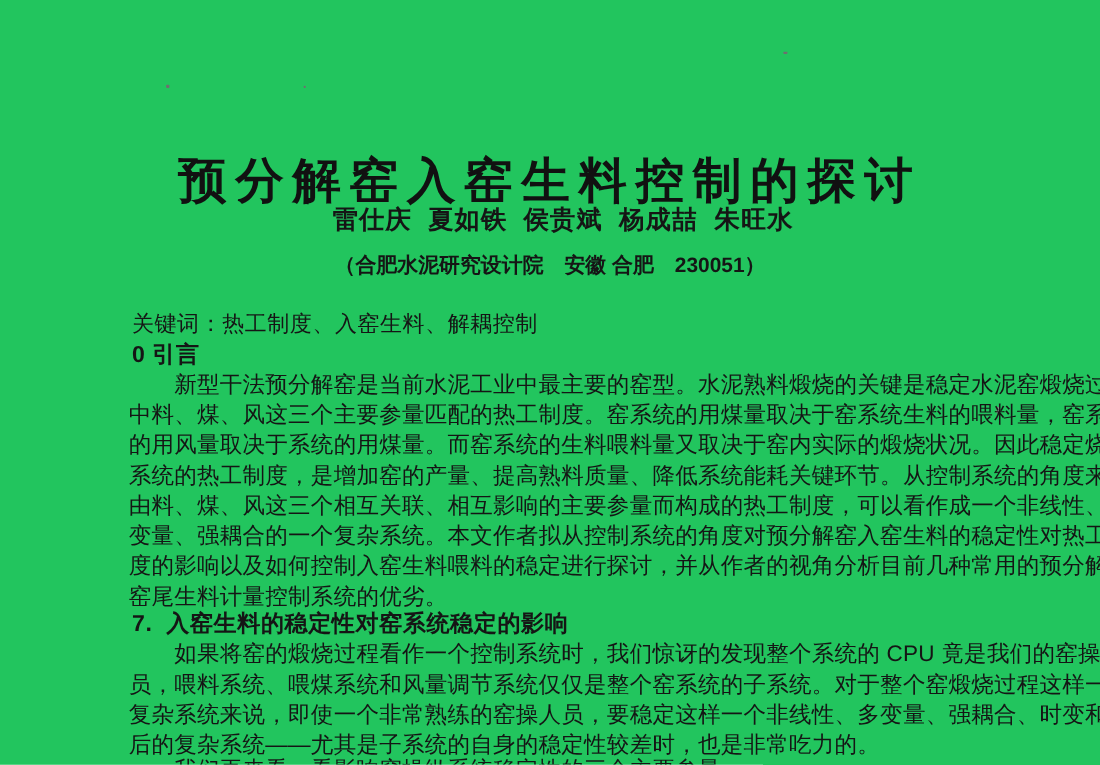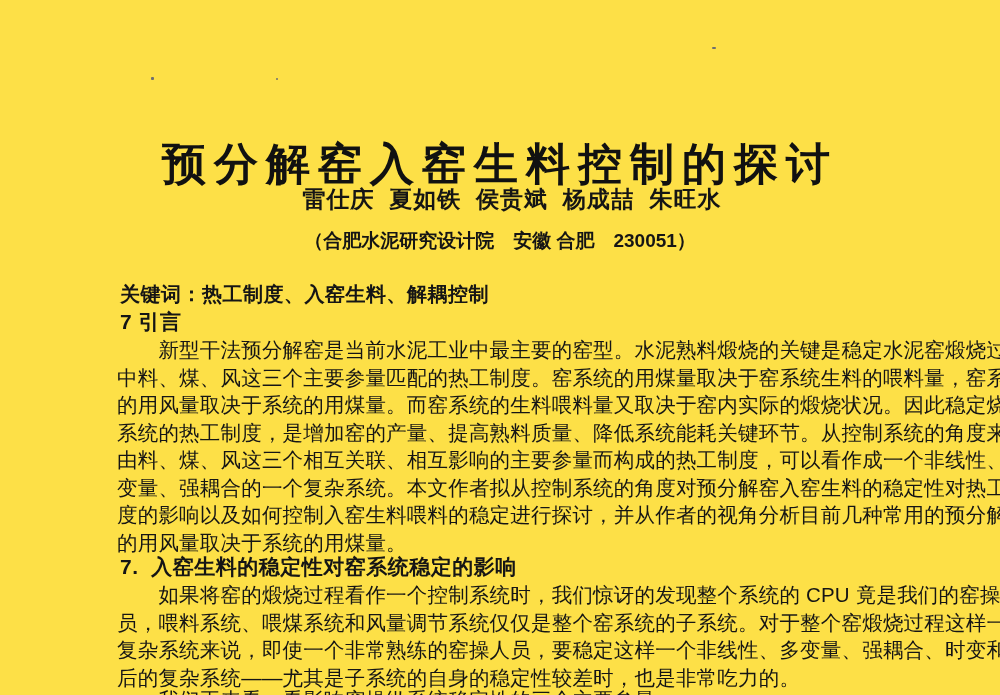--- a/index.html
+++ b/index.html
@@ -4,21 +4,21 @@
 <style>
   html, body { margin: 0; padding: 0; }
   body {
     width: 1000px; height: 695px;
     background: #ffffff;
     font-family: "Liberation Sans", sans-serif;
   }
   .page {
     position: relative;
     width: 1000px; height: 695px;
-    background: #fde047;
+    background: #22c55e;
     overflow: hidden;
     color: #151515;
   }
   .doc-title {
     position: absolute; top: 106px; left: 0; width: 1000px;
     text-align: center;
     font-size: 44px; font-weight: bold;
     letter-spacing: 8px;
     white-space: pre;
     color: #111;
@@ -32,21 +32,21 @@
     padding-left: 12px;
   }
   .affiliation {
     position: absolute; top: 228px; left: 0; width: 1000px;
     text-align: center;
     font-size: 19px; font-weight: 600;
     white-space: pre;
   }
   .keywords {
     position: absolute; top: 281px; left: 120px;
-    font-size: 20px; font-weight: bold;
+    font-size: 20px; font-weight: normal;
     letter-spacing: 0.5px;
     white-space: pre;
   }
   .sec-head {
     position: absolute; left: 120px;
     font-size: 21px; font-weight: bold;
     letter-spacing: 0.5px;
     white-space: pre;
   }
   .sec0-head { top: 308px; }
@@ -88,31 +88,31 @@
   <div class="speck speck4"></div>
 
   <h1 class="doc-title">预分解窑入窑生料控制的探讨</h1>
 
   <div class="authors">雷仕庆  夏如铁  侯贵斌  杨成喆  朱旺水</div>
 
   <div class="affiliation">（合肥水泥研究设计院　安徽 合肥　230051）</div>
 
   <div class="keywords">关键词：热工制度、入窑生料、解耦控制</div>
 
-  <div class="sec-head sec0-head">7 引言</div>
+  <div class="sec-head sec0-head">0 引言</div>
 
   <div class="para para1">
       <div class="tline">　　新型干法预分解窑是当前水泥工业中最主要的窑型。水泥熟料煅烧的关键是稳定水泥窑煅烧过程</div>
       <div class="tline">中料、煤、风这三个主要参量匹配的热工制度。窑系统的用煤量取决于窑系统生料的喂料量，窑系统</div>
       <div class="tline">的用风量取决于系统的用煤量。而窑系统的生料喂料量又取决于窑内实际的煅烧状况。因此稳定烧成</div>
       <div class="tline">系统的热工制度，是增加窑的产量、提高熟料质量、降低系统能耗关键环节。从控制系统的角度来看，</div>
       <div class="tline">由料、煤、风这三个相互关联、相互影响的主要参量而构成的热工制度，可以看作成一个非线性、多</div>
       <div class="tline">变量、强耦合的一个复杂系统。本文作者拟从控制系统的角度对预分解窑入窑生料的稳定性对热工制</div>
       <div class="tline">度的影响以及如何控制入窑生料喂料的稳定进行探讨，并从作者的视角分析目前几种常用的预分解窑</div>
-      <div class="tline">的用风量取决于系统的用煤量。</div>
+      <div class="tline">窑尾生料计量控制系统的优劣。</div>
     </div>
 
   <div class="sec-head sec1-head">7.  入窑生料的稳定性对窑系统稳定的影响</div>
 
   <div class="para para2">
       <div class="tline">　　如果将窑的煅烧过程看作一个控制系统时，我们惊讶的发现整个系统的 CPU 竟是我们的窑操人</div>
       <div class="tline">员，喂料系统、喂煤系统和风量调节系统仅仅是整个窑系统的子系统。对于整个窑煅烧过程这样一个</div>
       <div class="tline">复杂系统来说，即使一个非常熟练的窑操人员，要稳定这样一个非线性、多变量、强耦合、时变和滞</div>
       <div class="tline">后的复杂系统——尤其是子系统的自身的稳定性较差时，也是非常吃力的。</div>
     </div>

